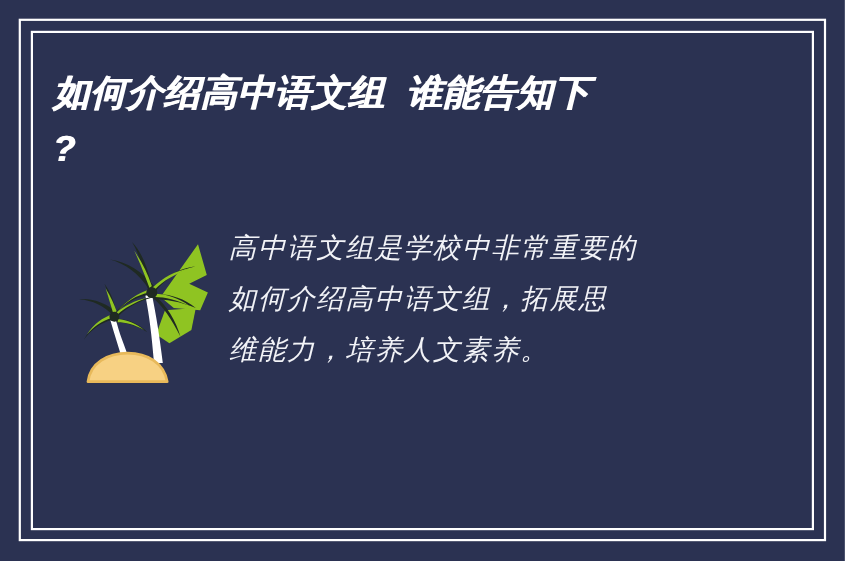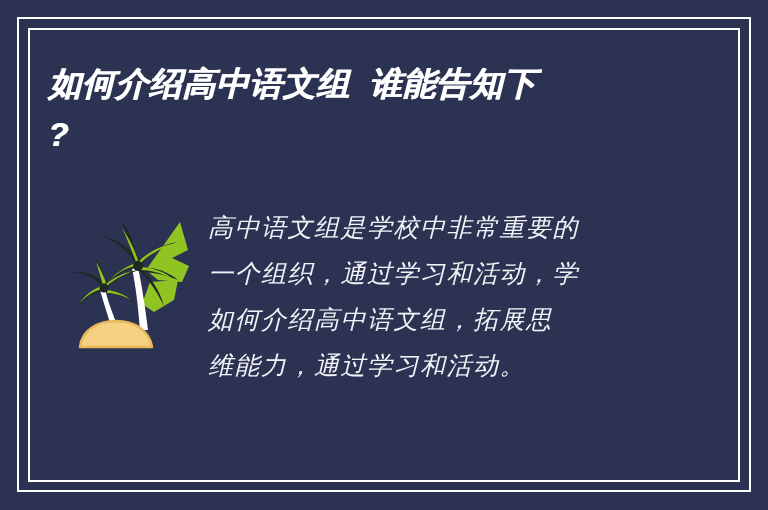--- a/index.html
+++ b/index.html
@@ -75,21 +75,21 @@
     width: 160px;
     flex: 0 0 160px;
     padding-top: 18px;
     display: flex;
     justify-content: center;
   }
 
   .body-text {
     flex: 1 1 auto;
     color: #f2f3f7;
-    font-family: Liberation Sans, sans-serif;
+    font-family: Liberation Serif, serif;
     font-size: 25px;
     font-style: italic;
     line-height: 1.84;
     letter-spacing: 1.5px;
     padding-top: 14px;
     max-width: 430px;
     text-align: justify;
     text-justify: inter-character;
   }
   .body-text p {
@@ -145,20 +145,19 @@
         <path d="M45 82 C54 83 62 86 69 92 C60 87 52 85 45 85 Z" fill="#8fc422"></path>
 
         <circle cx="42" cy="80" r="4.5" fill="#1f2a22"></circle>
 
         <path d="M18 139 C20 122 36 113 54 113 C72 113 87 122 90 139 Z" fill="#f7d183" stroke="#e8b95a" stroke-width="2.5" stroke-linejoin="round"></path>
       </svg>
     </div>
 
     <div class="body-text">
       <p>高中语文组是学校中非常重要的</p>
-      <p>一个组织，通过学习和活动，学</p>
       <p>如何介绍高中语文组，拓展思</p>
-      <p>维能力，通过学习和活动。</p>
+      <p>维能力，培养人文素养。</p>
     </div>
 
   </div>
 
 </div>
 
 </body></html>

